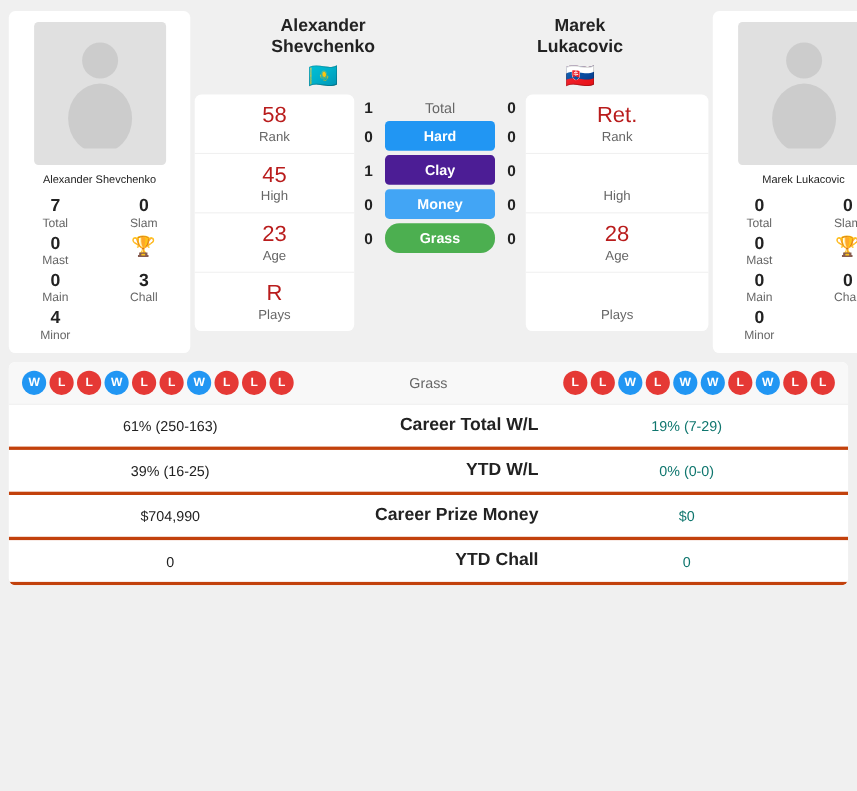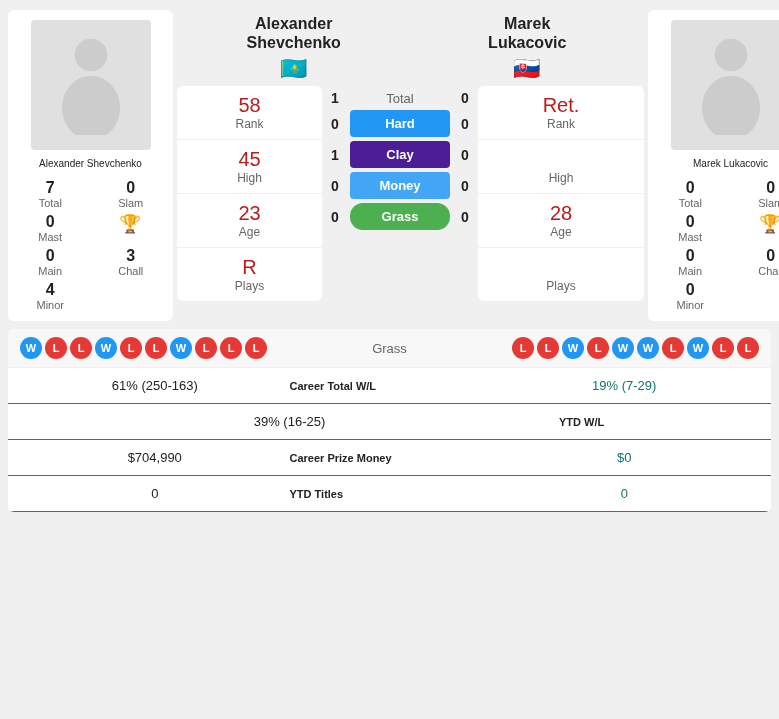--- a/index.html
+++ b/index.html
@@ -184,34 +184,34 @@
       font-weight: bold;
       color: #fff;
     }
     .form-badge.w { background: #2196F3; }
     .form-badge.l { background: #e53935; }
 
     .stats-row {
       display: flex;
       align-items: center;
       padding: 10px 12px;
-      border-bottom: 1px solid #c2410c;
+      border-bottom: 3px solid #c2410c;
     }
     .stats-row-left {
       flex: 1;
       text-align: center;
       font-size: 13px;
       color: #222;
     }
     .stats-row-label {
-      font-size: 11px;
+      font-size: 16px;
       font-weight: bold;
       color: #222;
       width: 200px;
-      text-align: left;
+      text-align: right;
     }
     .stats-row-right {
       flex: 1;
       text-align: center;
       font-size: 13px;
       color: #0f766e;
     }
   </style>
 </head>
 <body>
@@ -428,28 +428,29 @@
 
     <div class="stats-row">
       <span class="stats-row-left">61% (250-163)</span>
       <span class="stats-row-label">Career Total W/L</span>
       <span class="stats-row-right">19% (7-29)</span>
     </div>
 
     <div class="stats-row">
       <span class="stats-row-left">39% (16-25)</span>
       <span class="stats-row-label">YTD W/L</span>
+      <span class="stats-row-right">0% (0-0)</span>
     </div>
 
     <div class="stats-row">
       <span class="stats-row-left">$704,990</span>
       <span class="stats-row-label">Career Prize Money</span>
       <span class="stats-row-right">$0</span>
     </div>
 
     <div class="stats-row">
       <span class="stats-row-left">0</span>
-      <span class="stats-row-label">YTD Titles</span>
+      <span class="stats-row-label">YTD Chall</span>
       <span class="stats-row-right">0</span>
     </div>
 
   </div>
 </div>
 
 </body></html>

